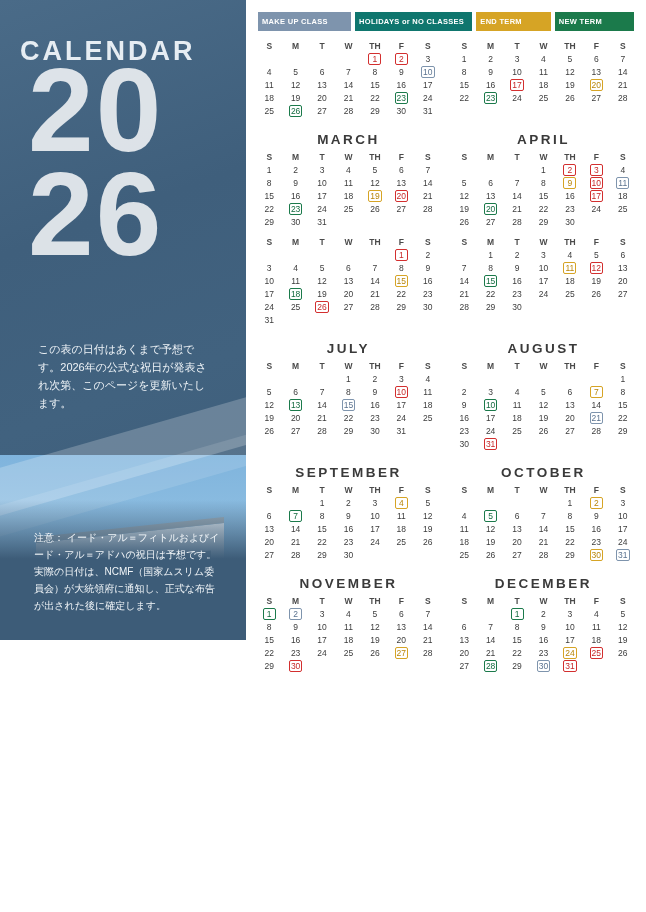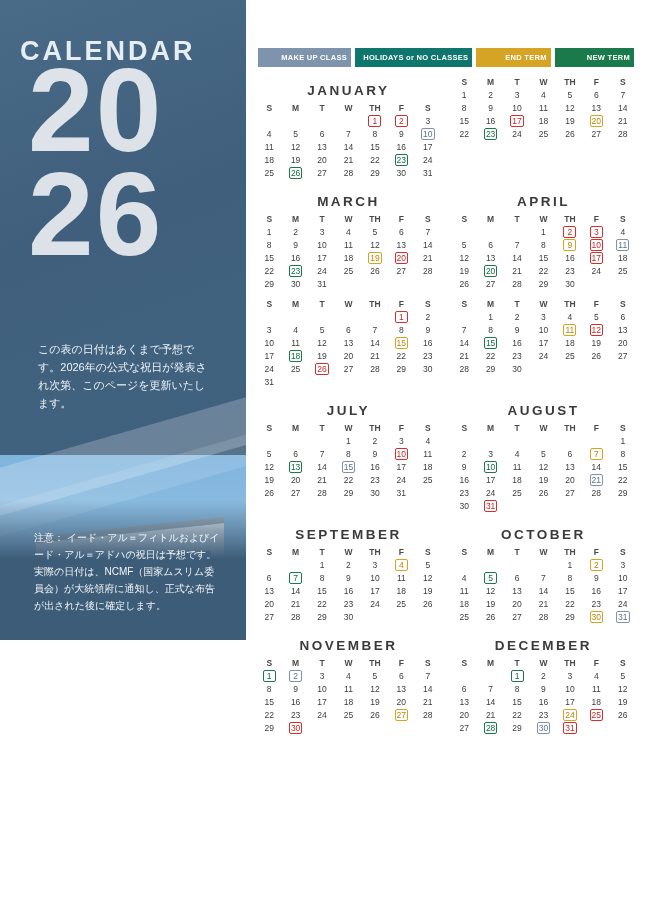--- a/index.html
+++ b/index.html
@@ -126,24 +126,23 @@
     display: flex;
     gap: 4px;
     margin: 2px 4px 8px 4px;
   }
   .legend-item {
     font-size: 7.5px;
     font-weight: bold;
     color: #ffffff;
     letter-spacing: .3px;
     padding: 5px 4px;
-    text-align: right;
+    text-align: left;
     white-space: nowrap;
     flex: 1 1 auto;
-    margin-top: 36px;
   }
   .lg0 { background: #7e94ad; flex: 1.05 1 0; }
   .lg1 { background: #0f766e; flex: 1.35 1 0; }
   .lg2 { background: #d6a425; flex: .82 1 0; }
   .lg3 { background: #1b7a4b; flex: .88 1 0; }
 
   .months {
     display: grid;
     grid-template-columns: 1fr 1fr;
     column-gap: 6px;
@@ -223,21 +222,20 @@
 
   <div class="right">
     <div class="legend">
       <div class="legend-item lg0">MAKE UP CLASS</div>
       <div class="legend-item lg1">HOLIDAYS or NO CLASSES</div>
       <div class="legend-item lg2">END TERM</div>
       <div class="legend-item lg3">NEW TERM</div>
     </div>
     <div class="months" id="months">
         <div class="month">
-          <div class="month-name">JANUARY</div>
           <div class="dow">
             <span>S</span>
             <span>M</span>
             <span>T</span>
             <span>W</span>
             <span>TH</span>
             <span>F</span>
             <span>S</span>
           </div>
           <div class="week">

